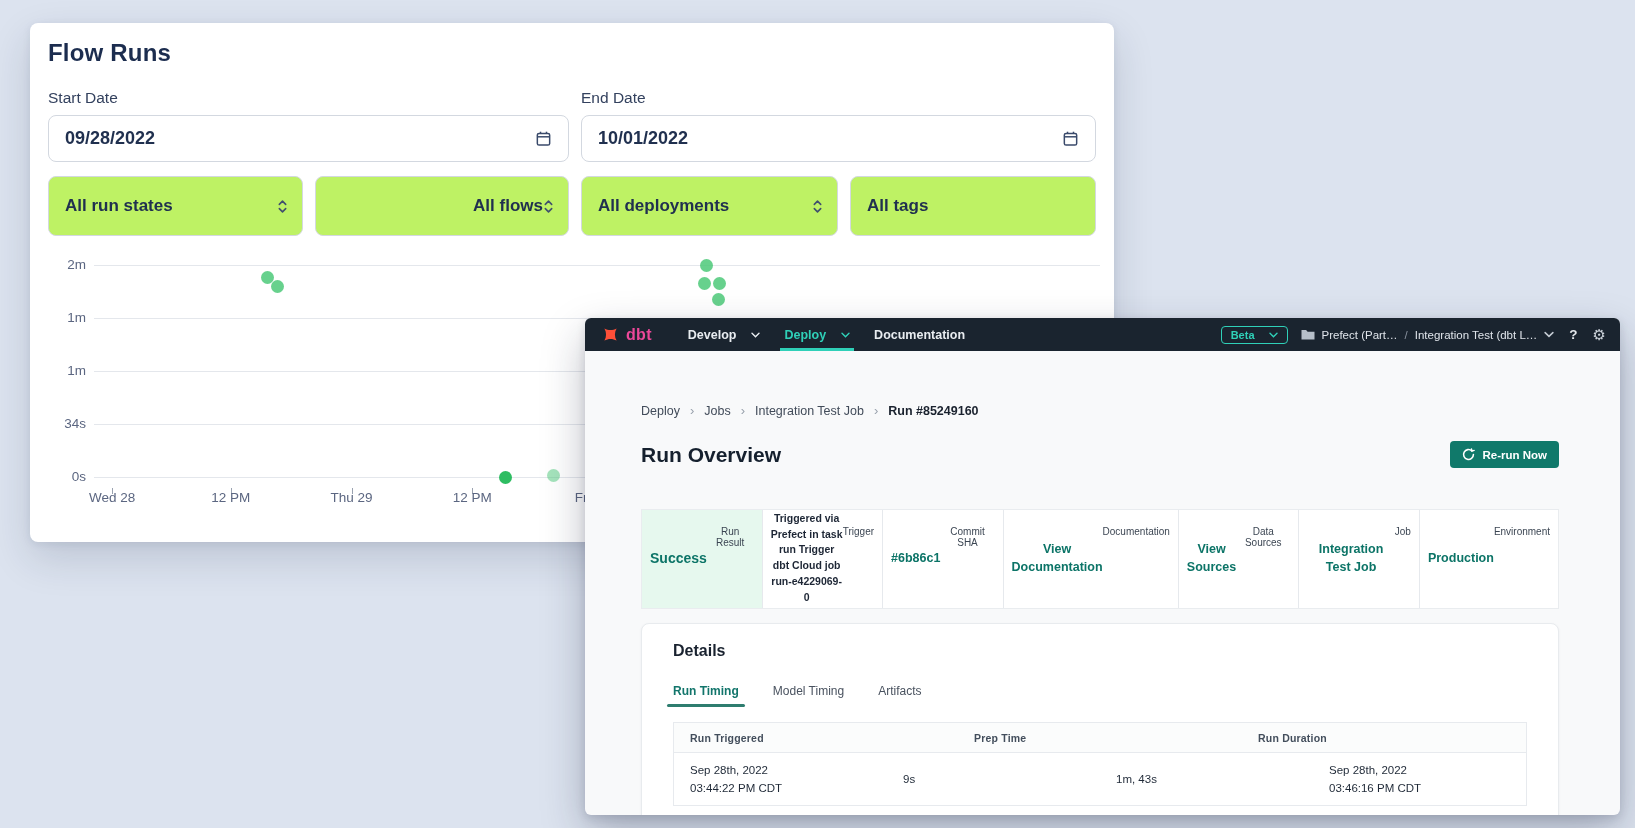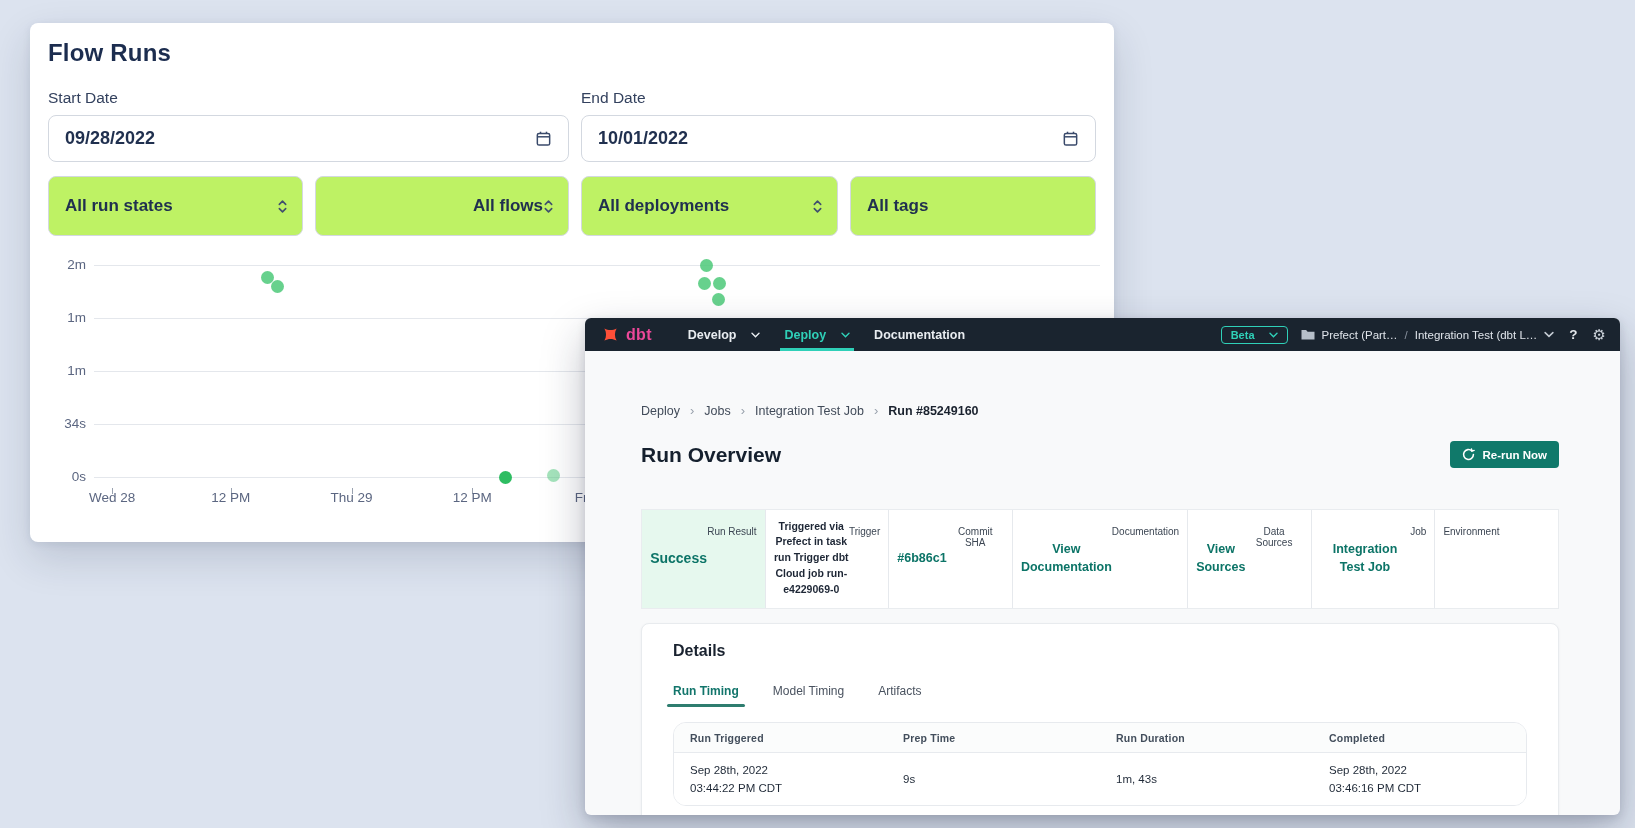--- a/index.html
+++ b/index.html
@@ -97,21 +97,21 @@
     position:absolute; left:56px; top:272px; width:918px; height:218px;
     background:#fff; border:1px solid #e8ebee; border-radius:8px;
     box-shadow:0 1px 3px rgba(20,30,55,.05);
     padding:18px 31px 0;
   }
   .details-title { font-size:16px; font-weight:700; color:#19222f; }
   .details-tabs { display:flex; gap:34px; margin-top:24px; }
   .tab { font-size:12px; font-weight:500; color:#49525f; padding-bottom:9px; position:relative; cursor:pointer; }
   .tab.active { color:#12756b; font-weight:700; }
   .tab.active::after { content:""; position:absolute; left:-6px; right:-6px; bottom:0; height:3px; background:#2e7d6f; border-radius:2px; }
-  .details-table { margin-top:15px; border:1px solid #e7eaee; border-radius:13px; overflow:hidden; }
+  .details-table { margin-top:15px; border:1px solid #e7eaee; border-radius:0; overflow:hidden; }
   .dt-header { display:flex; height:30px; background:#fbfcfc; border-bottom:1px solid #e7eaee; }
   .dt-h-cell { flex:1 1 0; display:flex; align-items:center; padding-left:16px;
                font-size:10.5px; font-weight:600; color:#434e5c; letter-spacing:.2px; }
   .dt-row { display:flex; height:52px; background:#fff; }
   .dt-cell { flex:1 1 0; display:flex; flex-direction:column; justify-content:center; padding-left:16px;
              font-size:11.5px; font-weight:500; color:#1f2937; line-height:1.6; }
 
   .icon { display:inline-flex; align-items:center; justify-content:center; }
 </style>
 </head>
@@ -319,37 +319,37 @@
         </div>
         <div class="sum-card">
           <div class="sum-value">View Sources</div>
           <div class="sum-label">Data Sources</div>
         </div>
         <div class="sum-card">
           <div class="sum-value">Integration Test Job</div>
           <div class="sum-label">Job</div>
         </div>
         <div class="sum-card">
+          <div class="sum-value">Production</div>
           <div class="sum-label">Environment</div>
         </div>
       </div>
 
       <div class="details-card">
         <div class="details-title">Details</div>
         <div class="details-tabs">
           <div class="tab active">Run Timing</div>
           <div class="tab">Model Timing</div>
           <div class="tab">Artifacts</div>
         </div>
         <div class="details-table">
           <div class="dt-header">
             <div class="dt-h-cell">Run Triggered</div>
             <div class="dt-h-cell">Prep Time</div>
             <div class="dt-h-cell">Run Duration</div>
-            <div class="dt-h-cell">Completed</div>
           </div>
           <div class="dt-row">
             <div class="dt-cell">
               <span>Sep 28th, 2022</span>
               <span>03:44:22 PM CDT</span>
             </div>
             <div class="dt-cell">
               <span>9s</span>
             </div>
             <div class="dt-cell">

